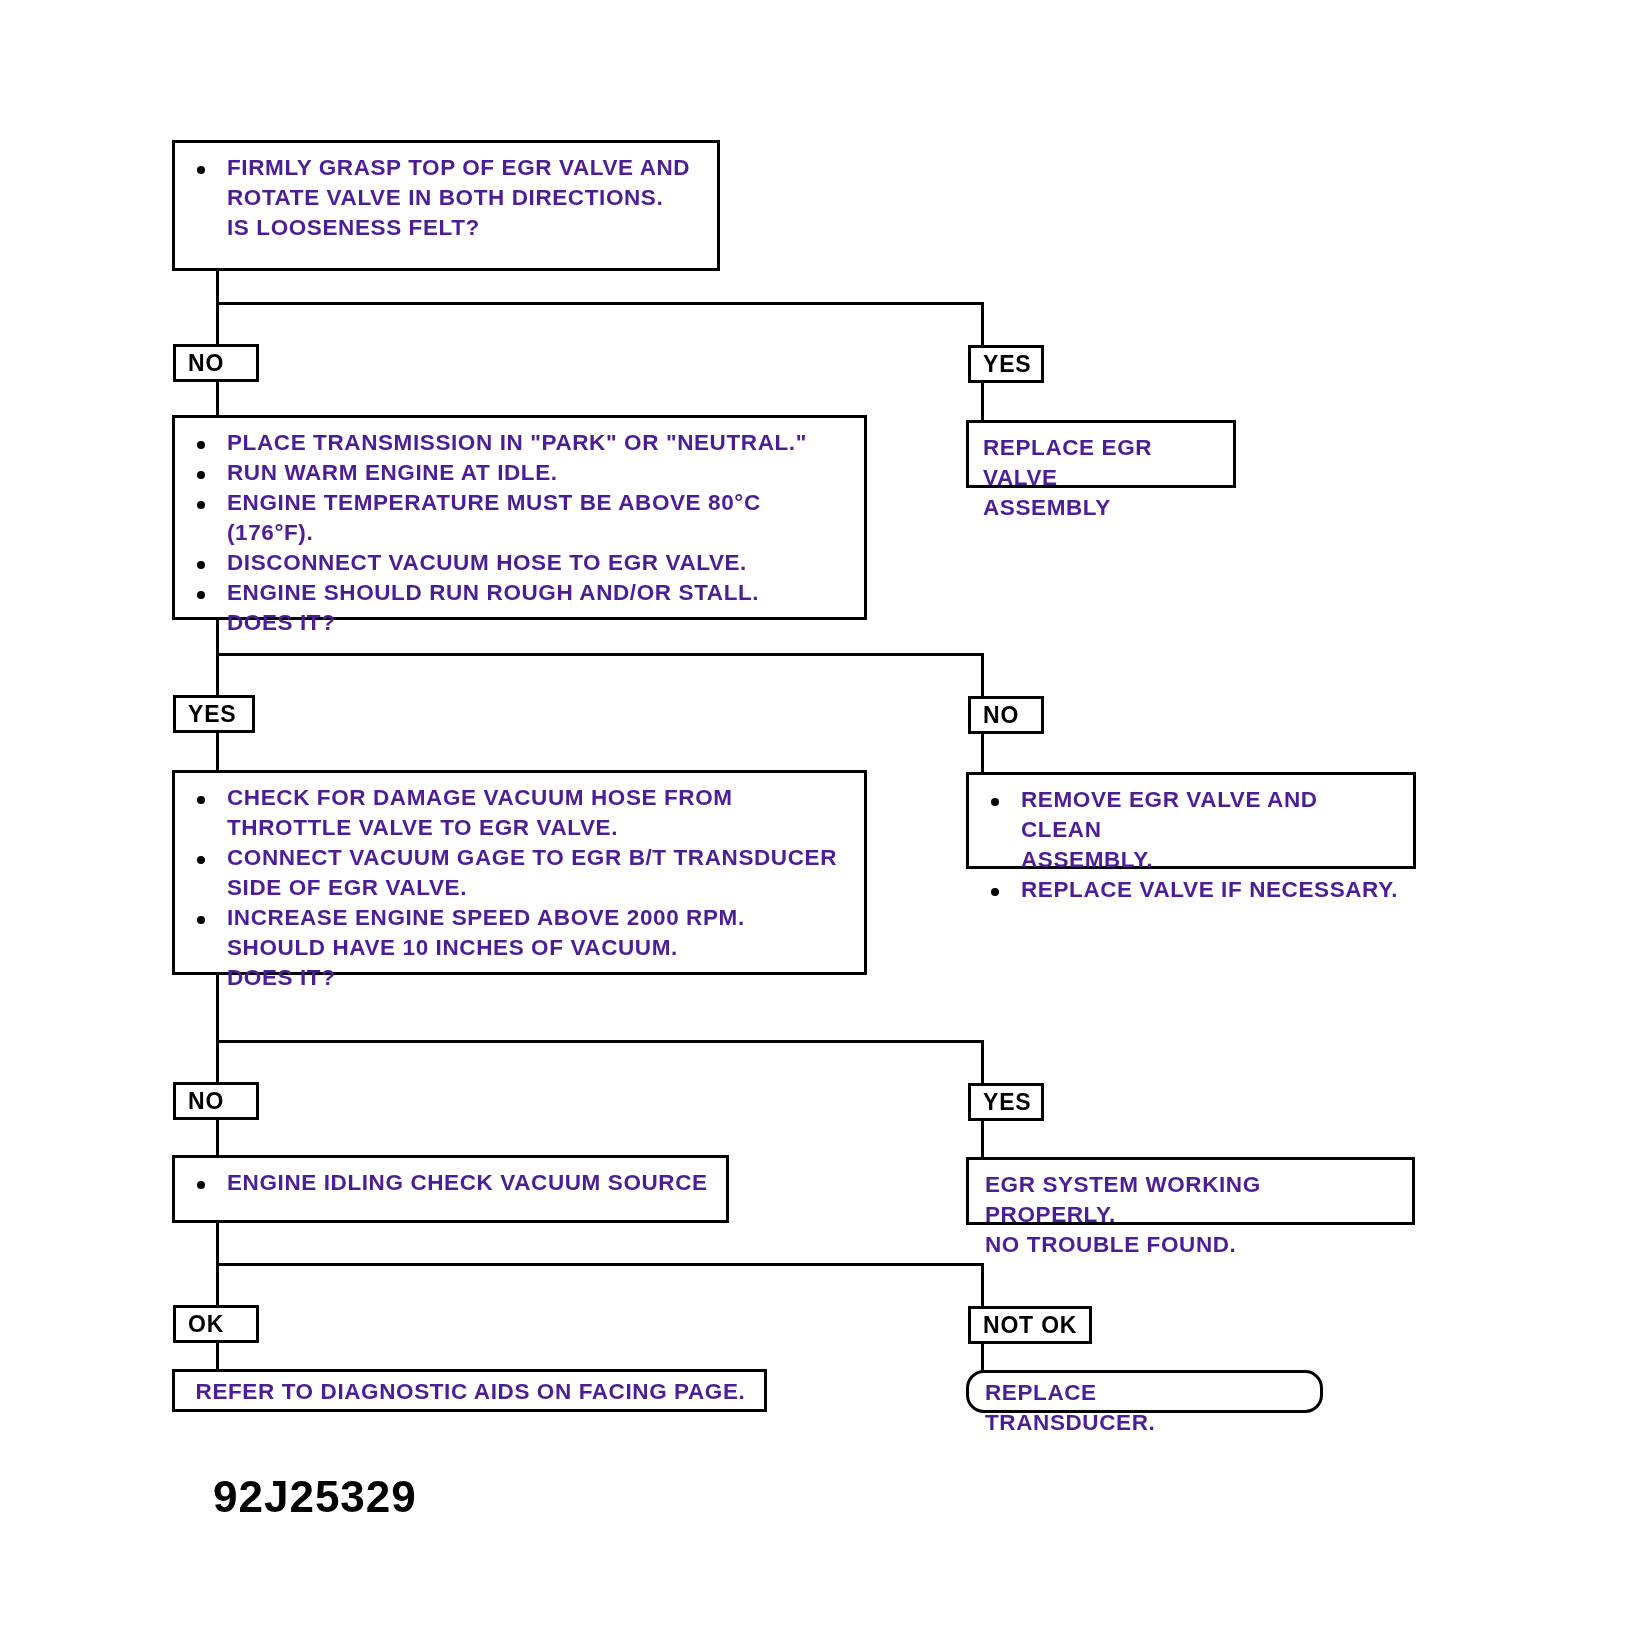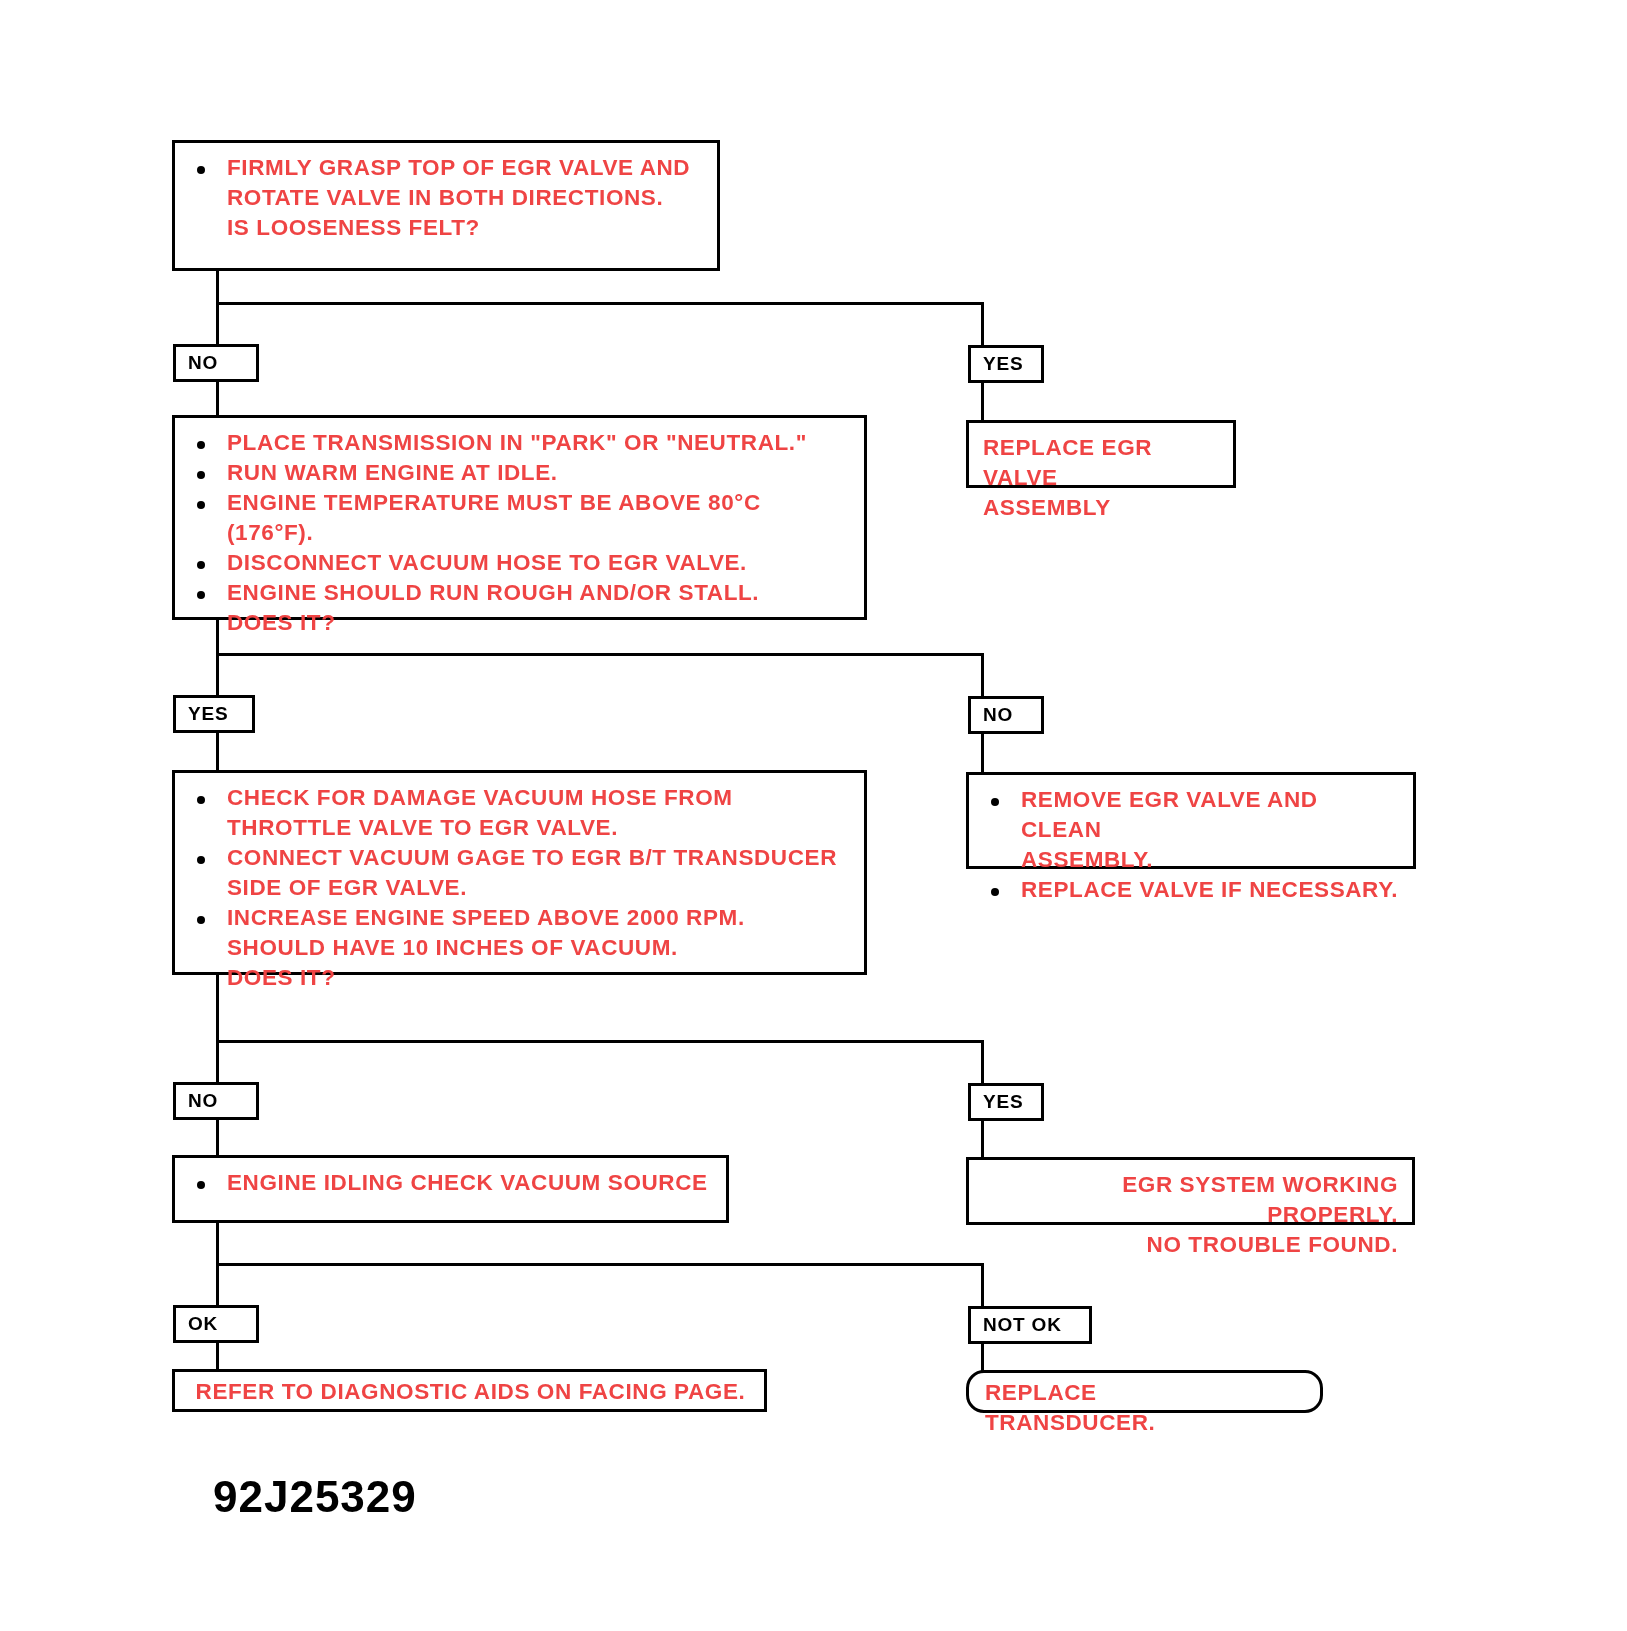--- a/index.html
+++ b/index.html
@@ -24,32 +24,32 @@
     position: absolute;
     box-sizing: border-box;
     border: 3px solid #000000;
     background: #ffffff;
     padding: 10px 14px 10px 14px;
     font-family: "Liberation Sans", sans-serif;
     font-weight: 700;
     font-size: 22.5px;
     letter-spacing: 0.6px;
     line-height: 30px;
-    color: #ef4444;
+    color: #4c1d95;
   }
 
   
   .tag {
     position: absolute;
     box-sizing: border-box;
     border: 3px solid #000000;
     background: #ffffff;
     font-family: "Liberation Sans", sans-serif;
     font-weight: 700;
-    font-size: 19px;
+    font-size: 23px;
     letter-spacing: 0.8px;
     color: #000000;
     height: 38px;
     line-height: 32px;
     padding-left: 12px;
     z-index: 5;
   }
 
   
   ul.bl {
@@ -198,21 +198,21 @@
   <div class="vline" style="left:981px; top:1121px; height:36px;"></div>
 
   <div class="box" style="left:172px; top:1155px; width:557px; height:68px;">
     <ul class="bl">
       <li>
         <span class="plain-line">ENGINE IDLING CHECK VACUUM SOURCE</span>
       </li>
     </ul>
   </div>
 
-  <div class="box" style="left:966px; top:1157px; width:449px; height:68px; padding-left:16px;text-align:right;">
+  <div class="box" style="left:966px; top:1157px; width:449px; height:68px; padding-left:16px;">
     <span class="plain-line">EGR SYSTEM WORKING PROPERLY.</span>
     <span class="plain-line">NO TROUBLE FOUND.</span>
   </div>
 
   <div class="vline" style="left:216px; top:1223px; height:42px;"></div>
   <div class="hline" style="left:216px; top:1263px; width:768px;"></div>
   <div class="vline" style="left:216px; top:1263px; height:44px;"></div>
   <div class="vline" style="left:981px; top:1263px; height:44px;"></div>
 
   <div class="tag" style="left:173px; top:1305px; width:86px;">OK</div>

